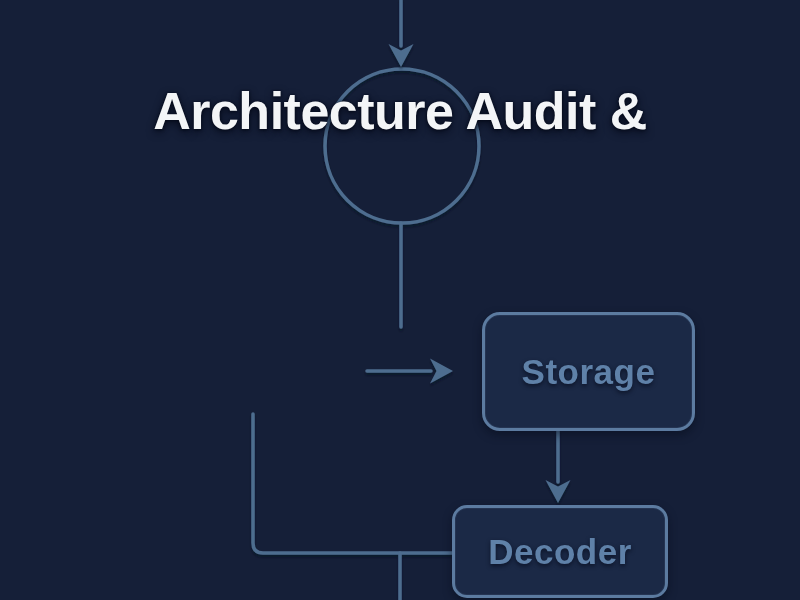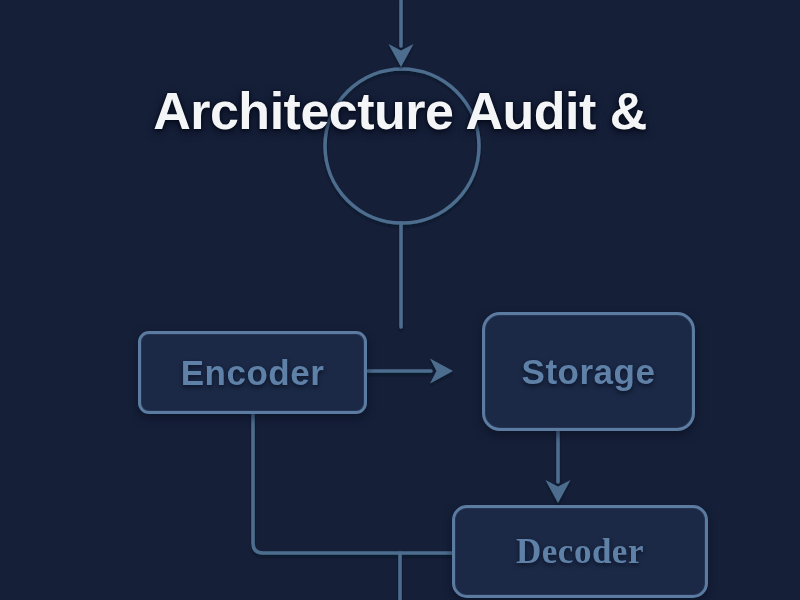--- a/index.html
+++ b/index.html
@@ -47,21 +47,21 @@
   .node .label{
     font-size:35px;
     font-weight:bold;
     color:var(--node-label);
     letter-spacing:0.5px;
     text-shadow:0 2px 4px rgba(5,10,26,0.7);
     white-space:nowrap;
   }
   .node-encoder{left:138px;top:331px;width:229px;height:83px;border-radius:11px;}
   .node-storage{left:454px;top:312px;width:213px;height:119px;border-radius:18px;margin-left:28px;}
-  .node-decoder{left:452px;top:505px;width:256px;height:93px;border-radius:15px;font-family:Liberation Serif, serif;}
+  .node-decoder{left:452px;top:505px;width:216px;height:93px;border-radius:15px;}
 </style>
 </head>
 <body>
 
 <div class="stage">
 
   <svg class="flow" viewBox="0 0 800 600" aria-hidden="true">
     <defs>
       <filter id="lineShadow" x="-30%" y="-30%" width="160%" height="160%">
         <feDropShadow dx="0" dy="2.5" stdDeviation="1.2" flood-color="#060b1a" flood-opacity="0.55"></feDropShadow>
@@ -90,23 +90,20 @@
       <path d="M453,371 L430,358.5 L436.5,371 L430,383.5 Z"></path>
 
       <path d="M558,503 L545.5,480 L558,486.5 L570.5,480 Z"></path>
     </g>
   </svg>
 
   <div class="title">
     <span class="line">Architecture Audit &amp;</span>
   </div>
 
-  <div class="node node-encoder">
-    <span class="label">Encoder</span>
-  </div>
 
   <div class="node node-storage">
     <span class="label">Storage</span>
   </div>
 
   <div class="node node-decoder">
     <span class="label">Decoder</span>
   </div>
 
 </div>

